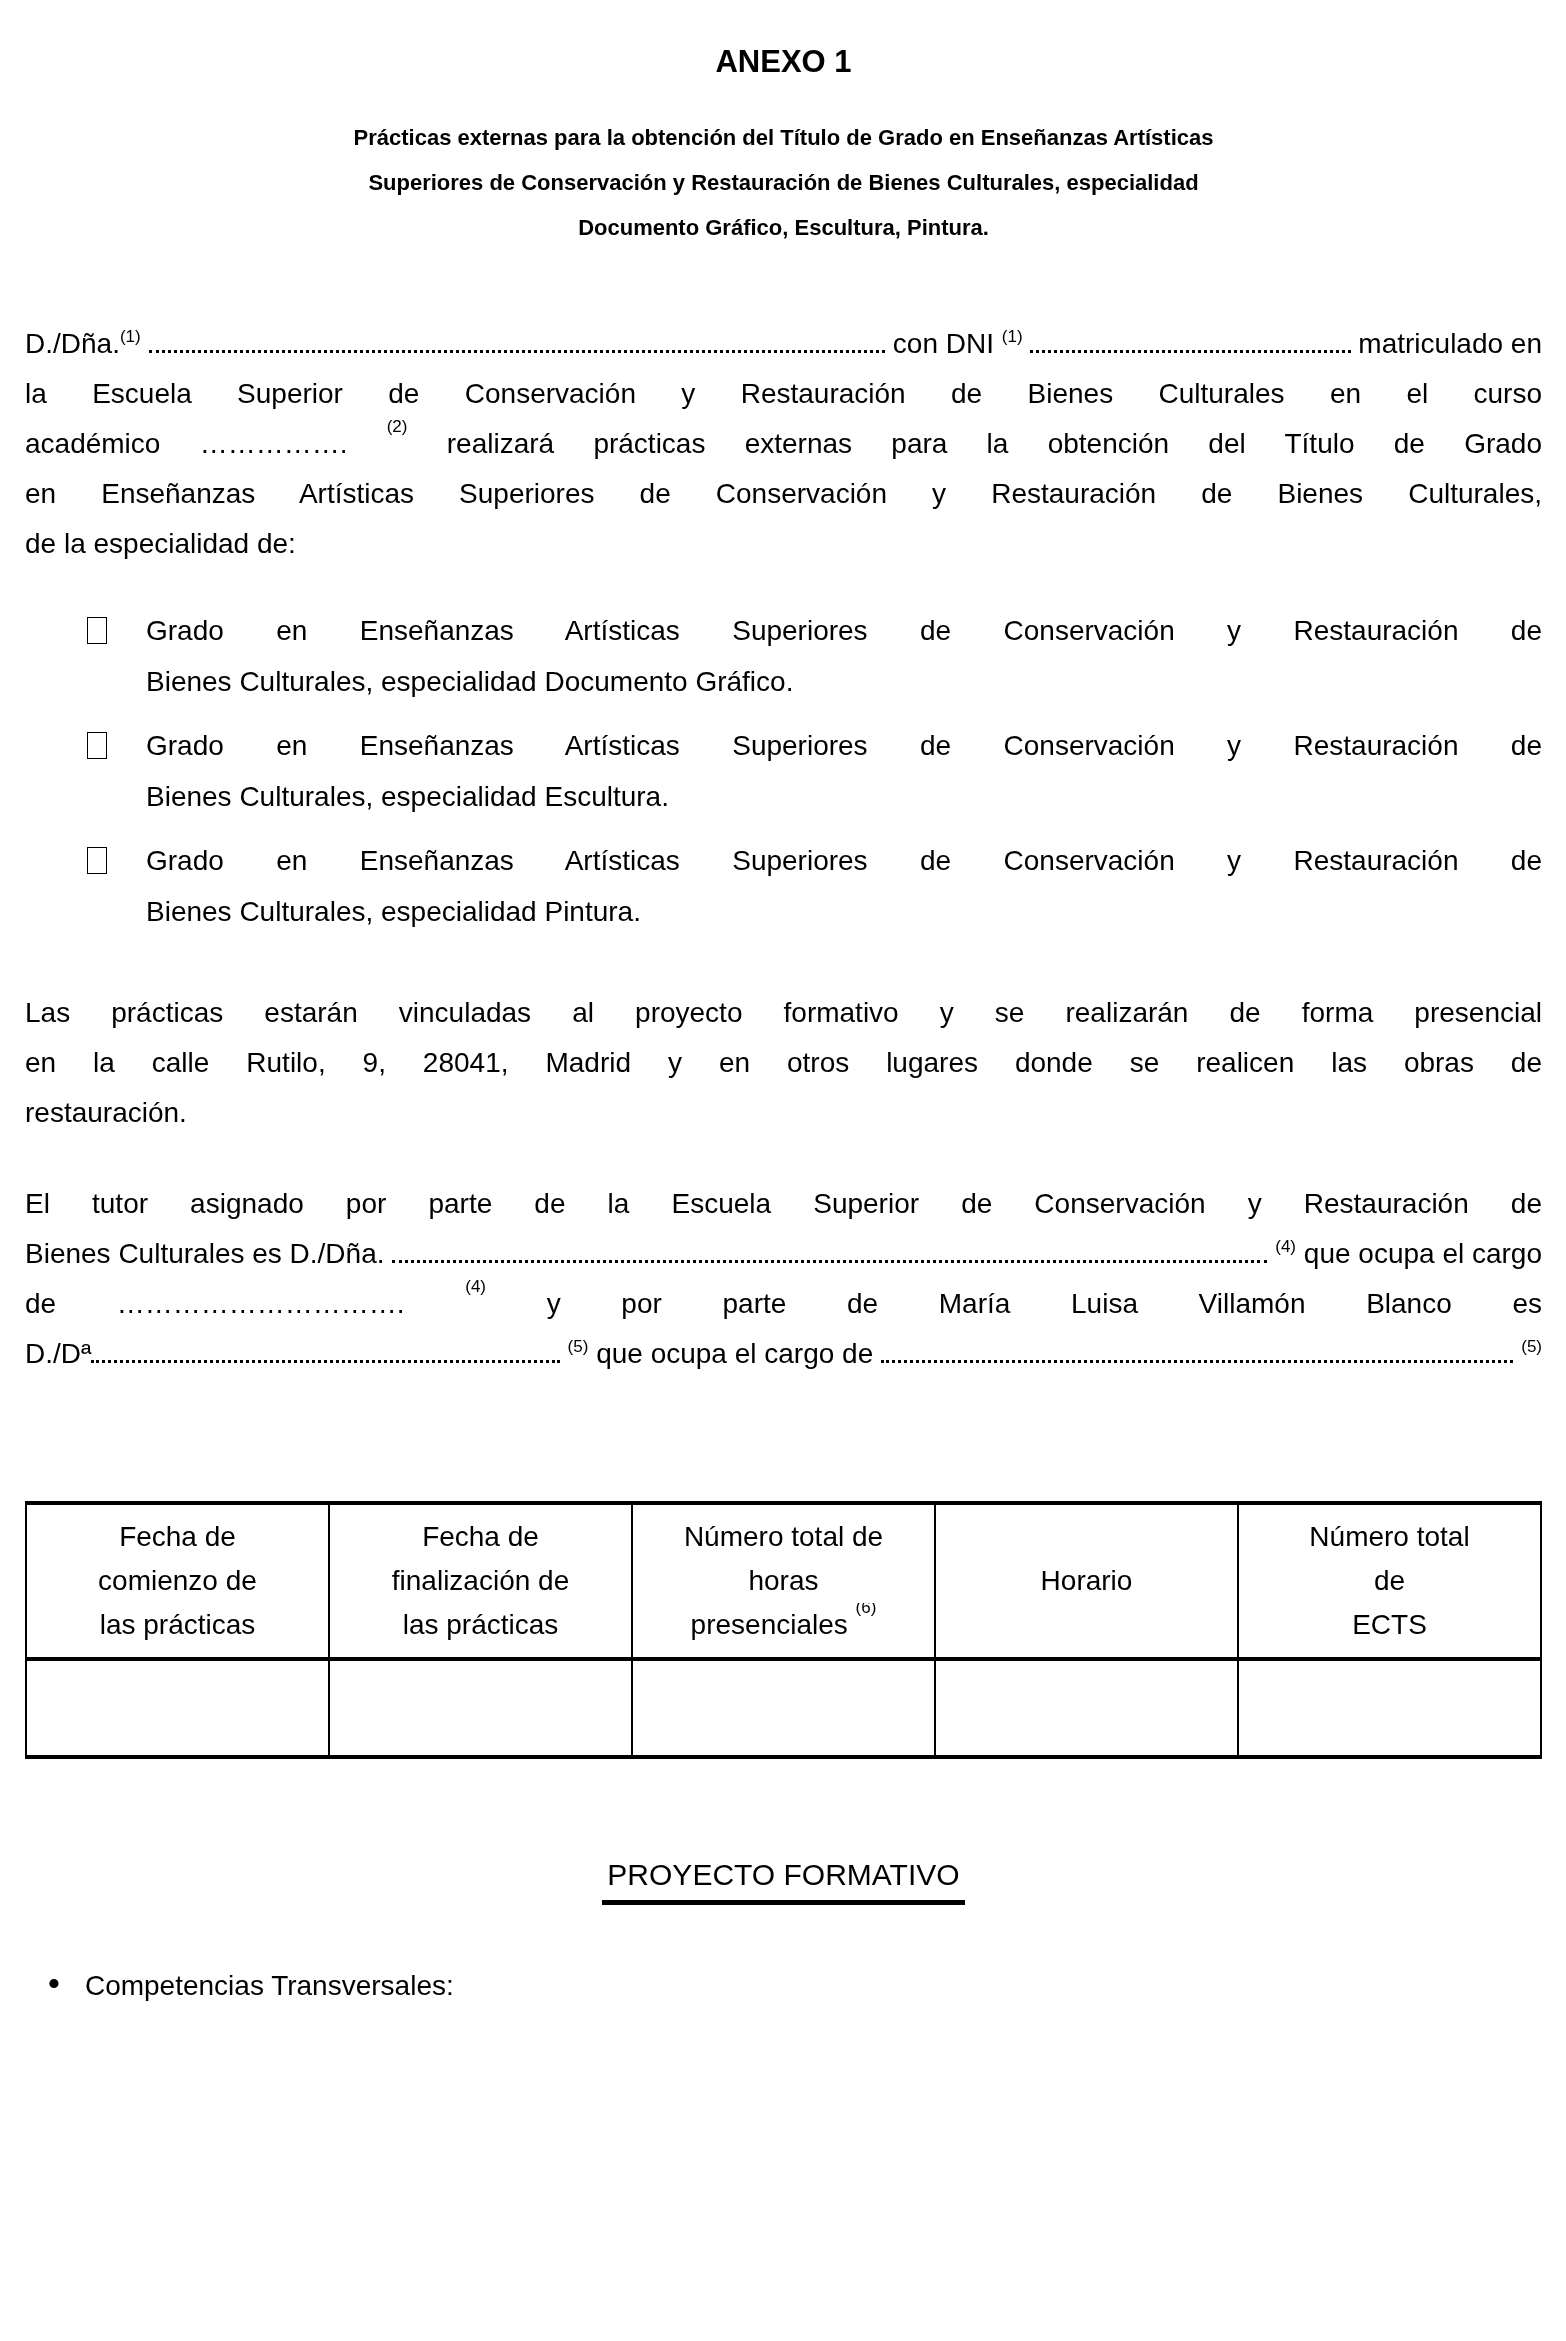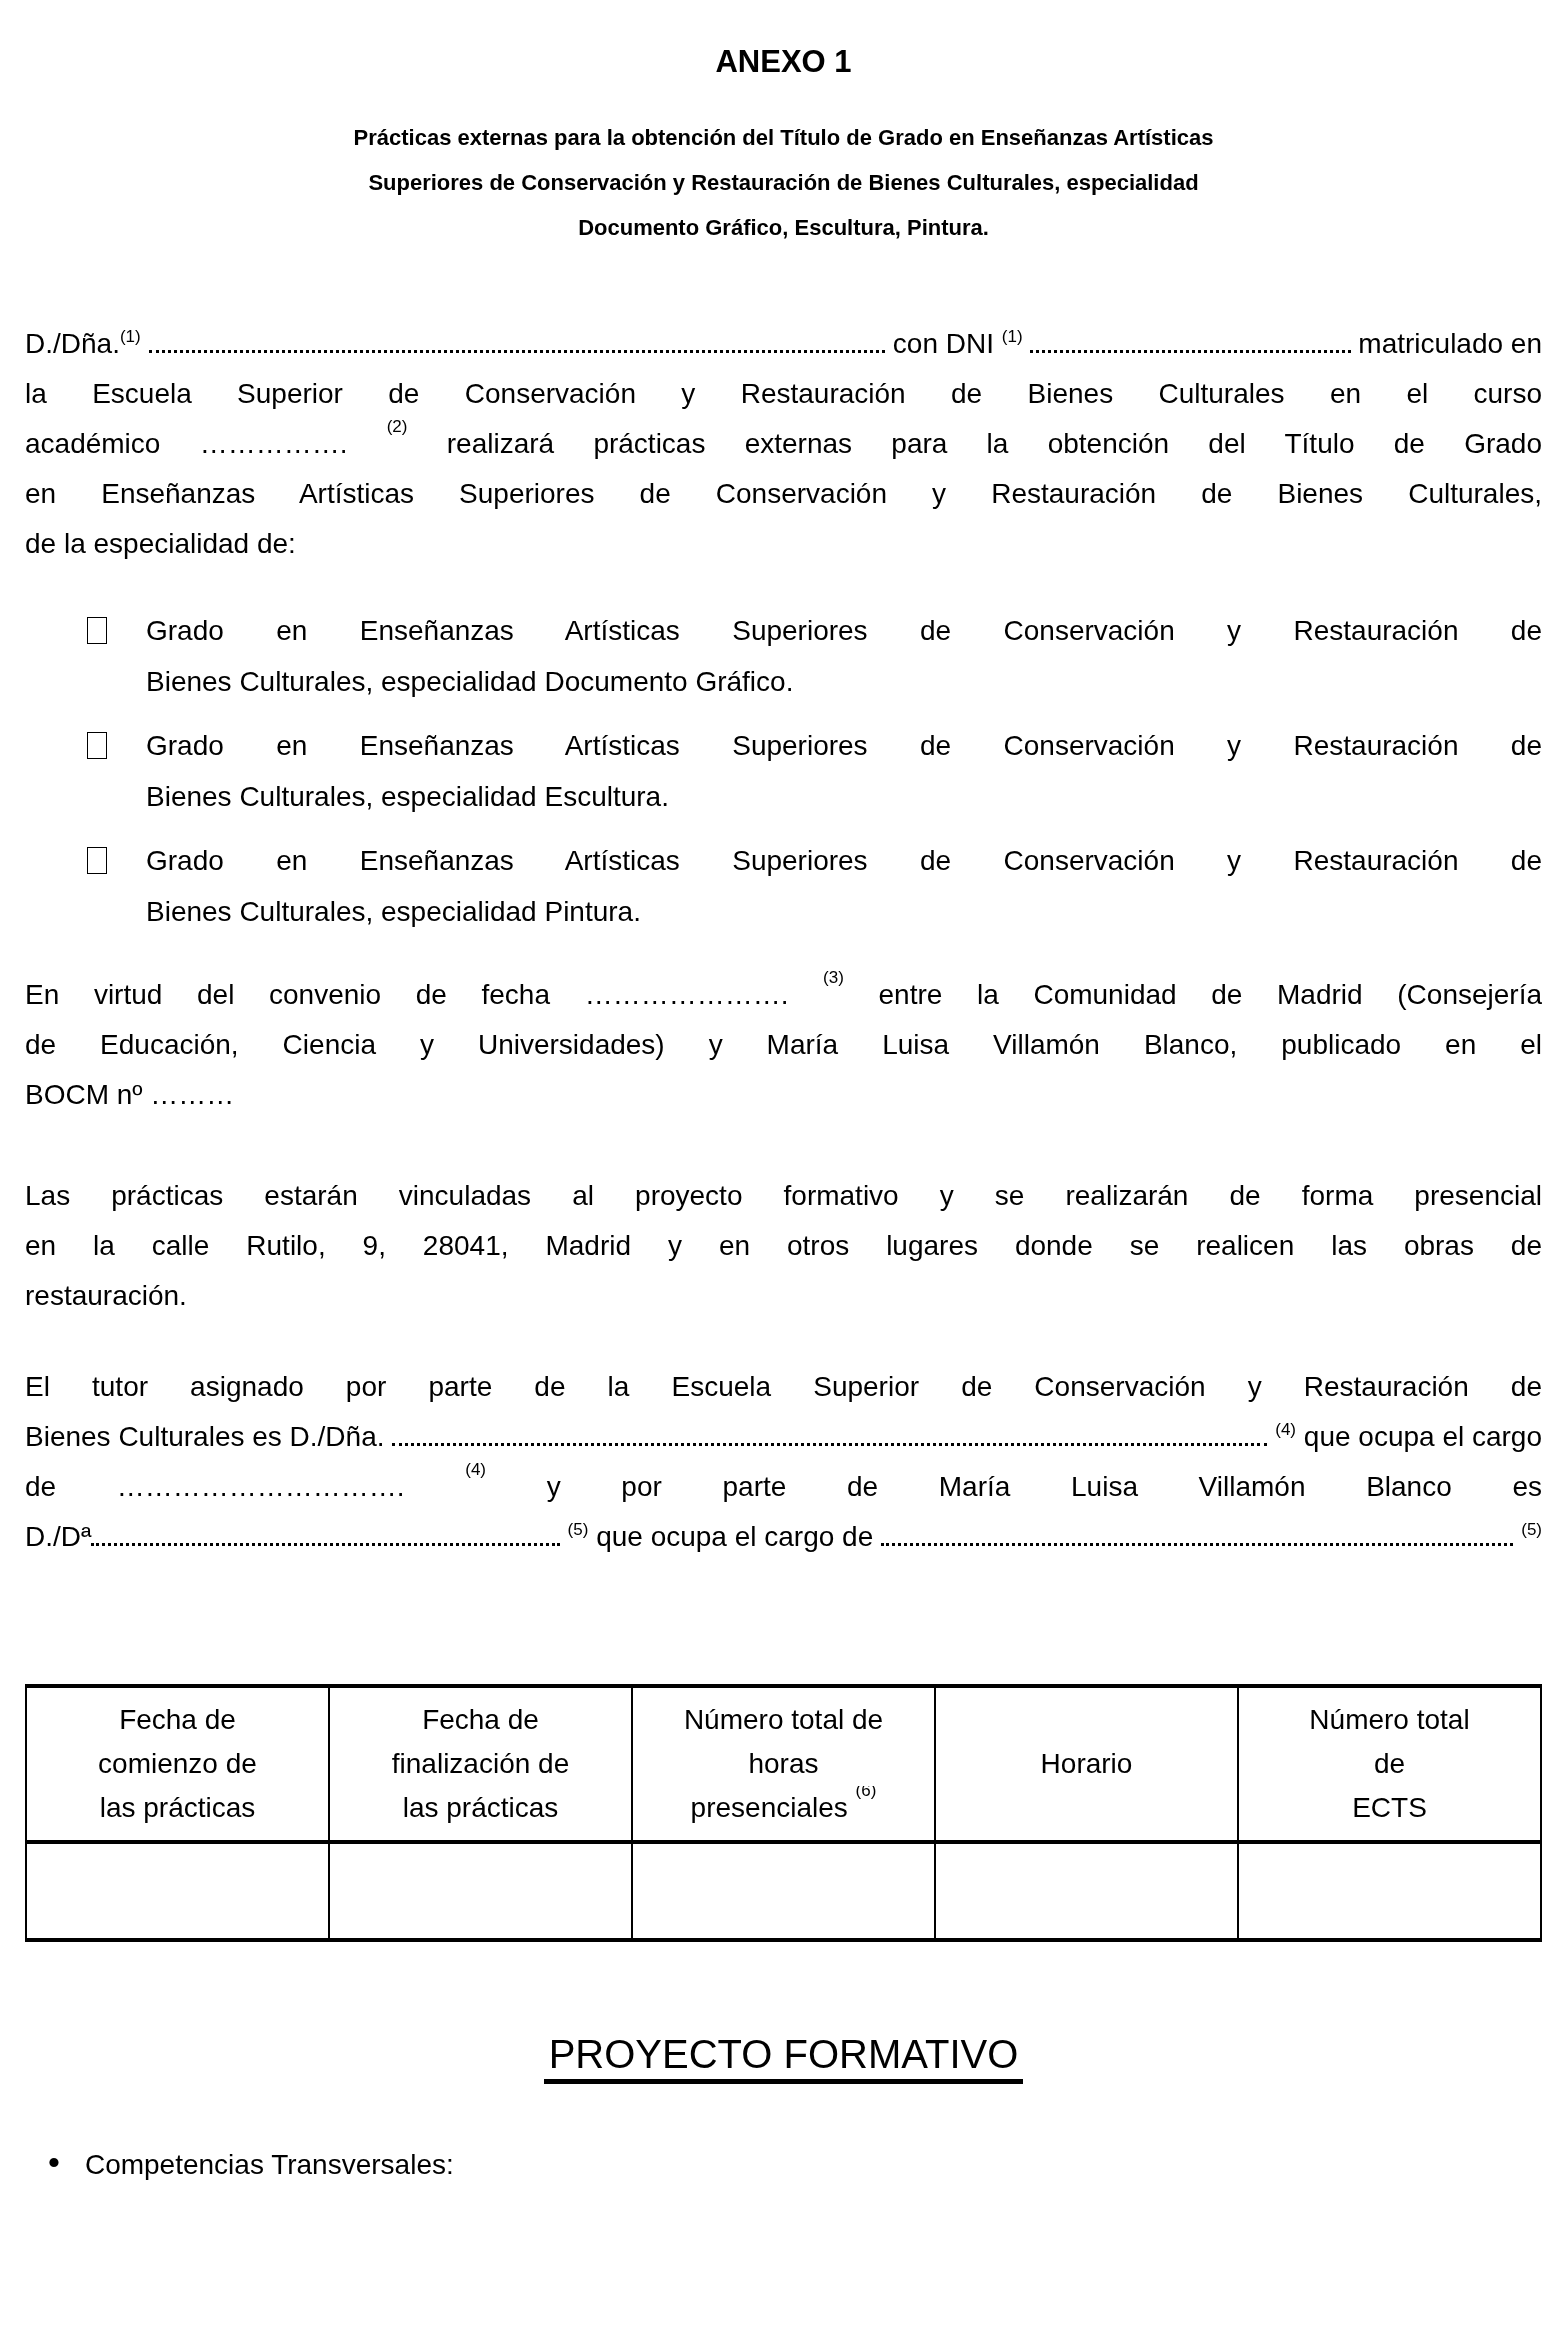--- a/index.html
+++ b/index.html
@@ -38,21 +38,21 @@
 
   table.sched { width:100%; border-collapse:collapse; table-layout:fixed; margin-top:122px; }
   table.sched th {
     border:2.5px solid #000; border-top:4.1px solid #000; border-bottom:4.1px solid #000;
     font-weight:normal; padding:10px 5px; vertical-align:middle;
   }
   table.sched th .line { line-height:44px; text-align:center; }
   table.sched td { border:2.5px solid #000; border-bottom:4.1px solid #000; height:92px; }
 
   .section-heading-wrap { margin-top:92px; text-align:center; }
-  .section-heading { display:inline-block; font-size:40px; line-height:36px; border-bottom:5.7px solid #000; padding:0 5px 6.6px; }
+  .section-heading { display:inline-block; font-size:30px; line-height:36px; border-bottom:5.7px solid #000; padding:0 5px 6.6px; }
 
   .bullet-row { margin-top:53px; display:flex; align-items:baseline; }
   .bullet { margin-left:23px; font-size:34px; line-height:50px; }
   .bullet-label { margin-left:25px; line-height:50px; }
 </style>
 </head>
 <body>
 
 <div class="page">
 
@@ -99,25 +99,20 @@
     </div>
     <div class="check-item">
       <span class="checkbox"></span>
       <div class="check-text">
           <div class="line just">Grado en Enseñanzas Artísticas Superiores de Conservación y Restauración de</div>
           <div class="line">Bienes Culturales, especialidad Pintura.</div>
         </div>
     </div>
   </div>
 
-  <div class="para p2">
-      <div class="line just">En virtud del convenio de fecha …………………. <sup>(3)</sup> entre la Comunidad de Madrid (Consejería</div>
-      <div class="line just">de Educación, Ciencia y Universidades) y María Luisa Villamón Blanco, publicado en el</div>
-      <div class="line">BOCM nº ………</div>
-    </div>
 
   <div class="para p3">
       <div class="line just">Las prácticas estarán vinculadas al proyecto formativo y se realizarán de forma presencial</div>
       <div class="line just">en la calle Rutilo, 9, 28041, Madrid y en otros lugares donde se realicen las obras de</div>
       <div class="line">restauración.</div>
     </div>
 
   <div class="para p4">
       <div class="line just">El tutor asignado por parte de la Escuela Superior de Conservación y Restauración de</div>
       <div class="line flex">

